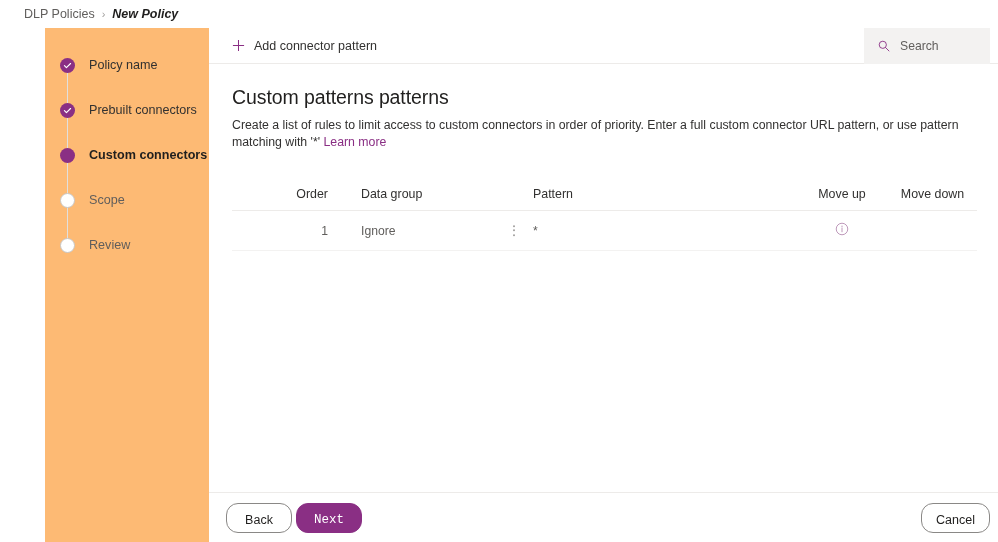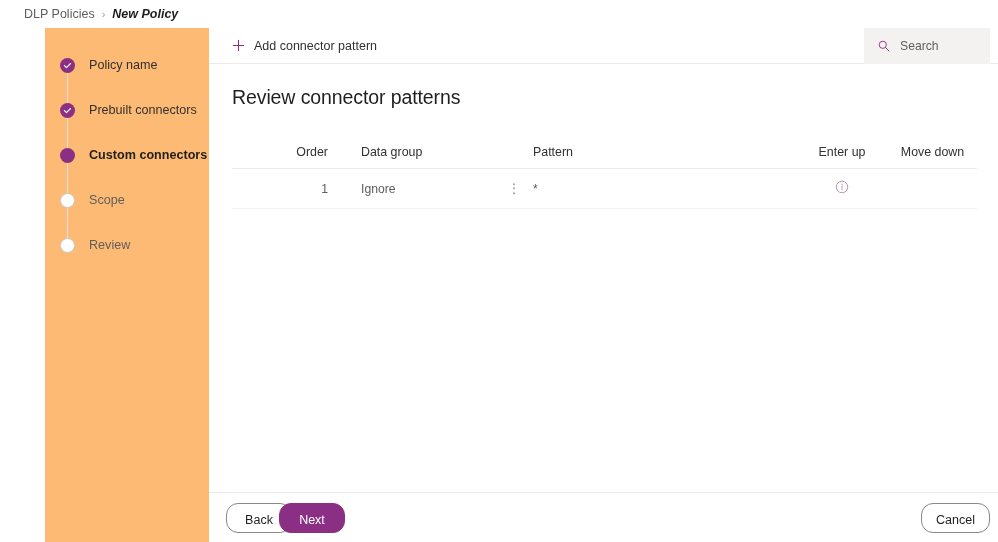--- a/index.html
+++ b/index.html
@@ -127,21 +127,21 @@
     font-family: inherit; font-size: 12.5px; cursor: pointer;
     border-radius: 12px; padding: 9px 14px; min-width: 66px;
   }
   .btn-default {
     background: #fff; color: #201f1e; border: 1px solid #8a8886;
   }
   .btn-primary {
     background: #8a2f84; color: #fff; border: 1px solid #8a2f84;
   }
   .btn-back   { left: 17px; }
-  .btn-next   { left: 70px; }
+  .btn-next   { left: 87px; font-family: Liberation Mono, monospace; }
   .btn-cancel { right: 8px; }
 </style>
 </head>
 <body>
 
 <div class="page">
 
   <div class="breadcrumb">
     <span class="bc-link">DLP Policies</span>
     <span class="bc-sep">›</span>
@@ -207,28 +207,29 @@
           <svg width="12" height="12" viewBox="0 0 14 14">
               <circle cx="5.6" cy="5.6" r="4.2" stroke="currentColor" stroke-width="1.05" fill="none"></circle>
               <path d="M8.8 8.8l4 4" stroke="currentColor" stroke-width="1.05" fill="none" stroke-linecap="round"></path>
             </svg>
         </span>
         <input class="search-input" type="text" placeholder="Search" style="">
       </div>
     </div>
 
     <div class="body-pad">
-      <h1 class="heading">Review connector patterns</h1>
+      <h1 class="heading">Custom patterns patterns</h1>
+      <p class="desc"><span>Create a list of rules to limit access to custom connectors in order of priority. Enter a full custom connector URL pattern, or use pattern matching with '*' </span><span class="link">Learn more</span></p>
 
       <div class="table">
         <div class="thead">
           <div class="c-order">Order</div>
           <div class="c-group">Data group</div>
           <div class="c-pattern">Pattern</div>
-          <div class="c-up">Enter up</div>
+          <div class="c-up">Move up</div>
           <div class="c-down">Move down</div>
         </div>
 
         <div class="trow">
           <div class="c-order">1</div>
           <div class="c-group">
             <span>Ignore</span>
             <span class="kebab">
               <i></i>
                 <i></i>

